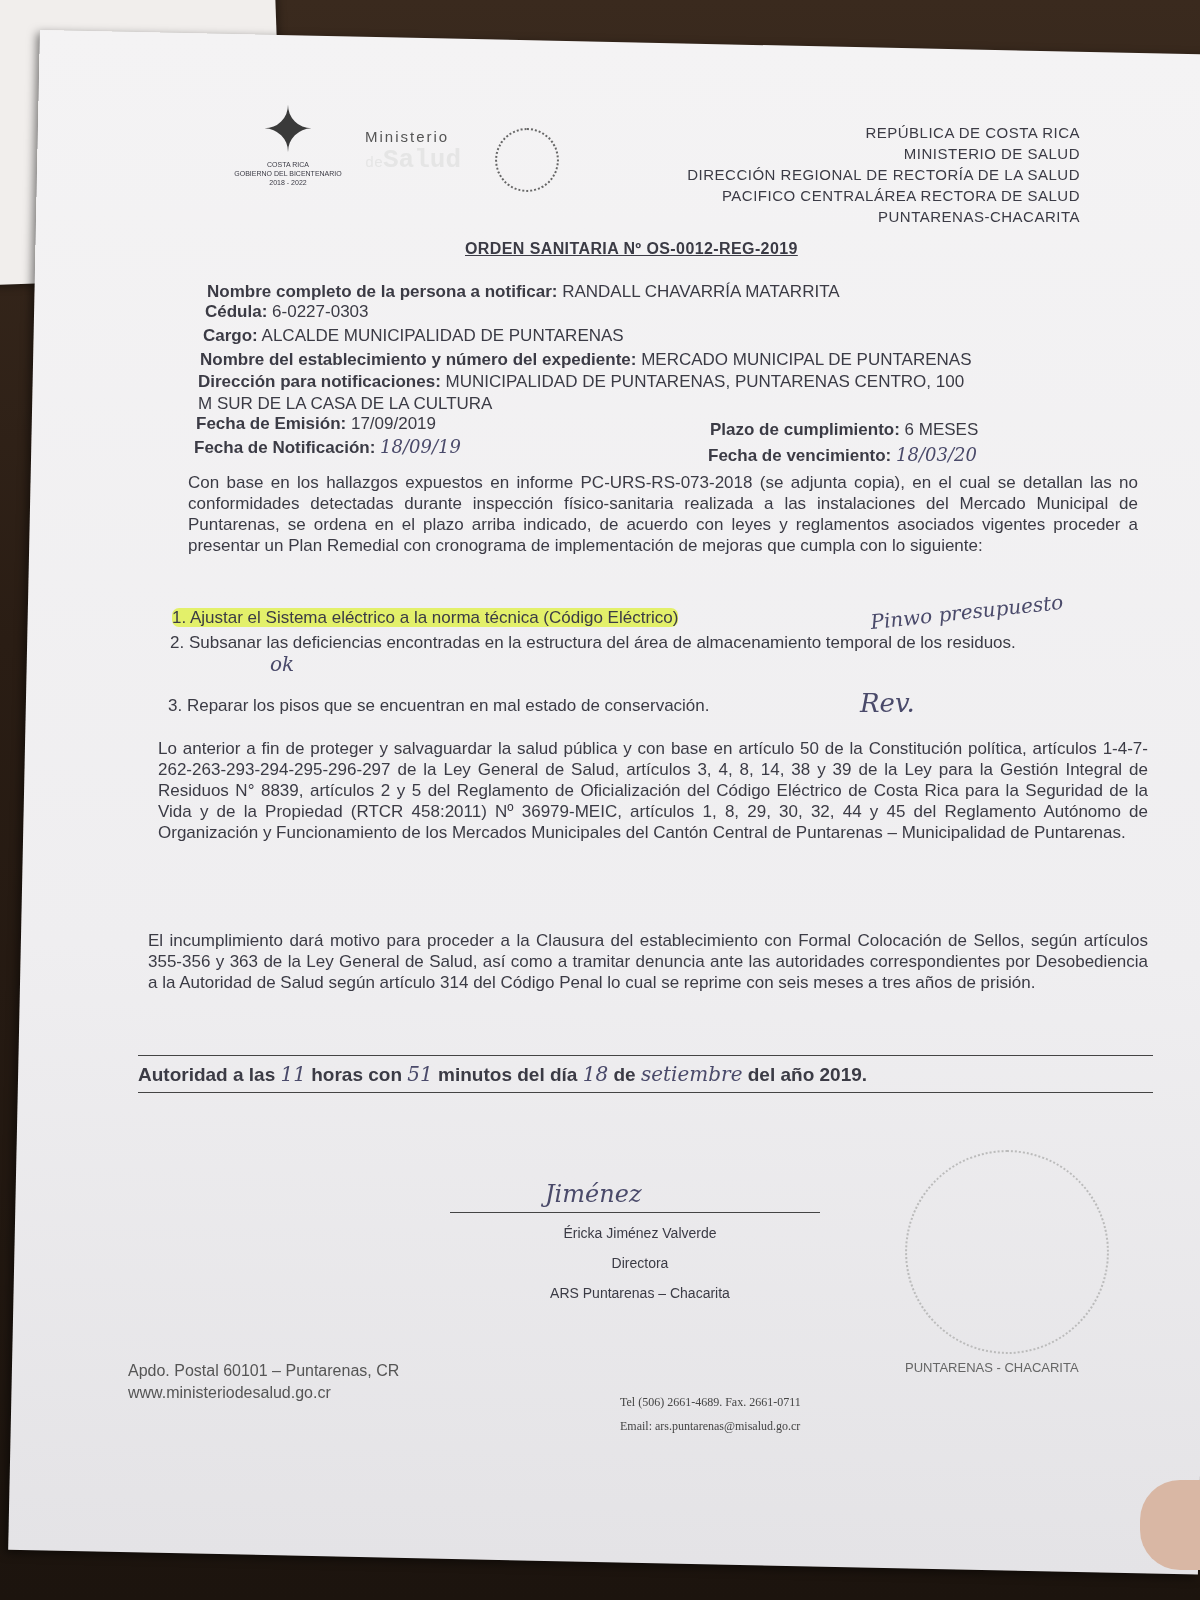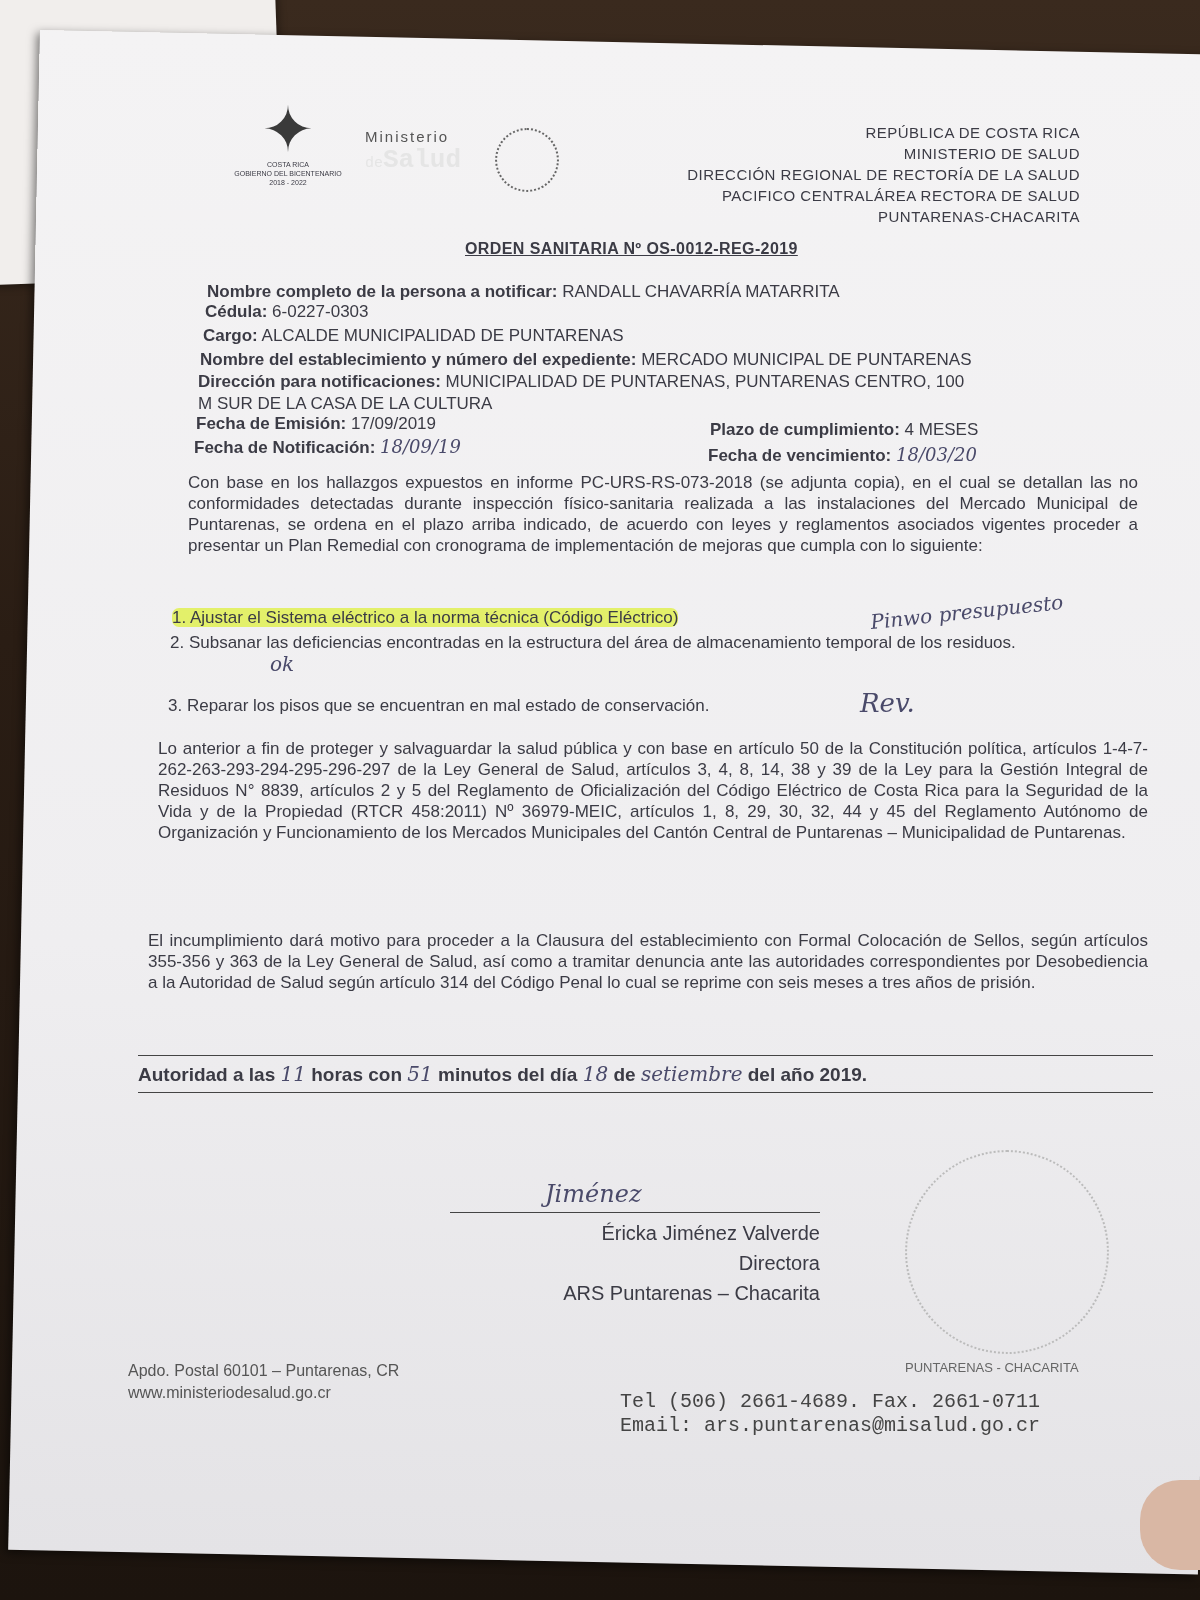--- a/index.html
+++ b/index.html
@@ -17,24 +17,24 @@
   .seal{position:absolute;left:495px;top:128px;width:60px;height:60px;border:2px dotted #666;border-radius:50%;}
   .header-block{position:absolute;left:610px;top:122px;width:470px;text-align:right;font-size:15px;line-height:21px;letter-spacing:.5px;}
   .title{position:absolute;left:465px;top:240px;font-weight:bold;font-size:16px;text-decoration:underline;letter-spacing:.4px;}
   .field{position:absolute;font-size:17px;white-space:nowrap;}
   .field b{font-weight:bold;}
   .para{position:absolute;font-size:17px;line-height:21px;text-align:justify;}
   .hl{background:rgba(222,240,60,.75);border-radius:7px;}
   .hand{position:absolute;font-family:"DejaVu Serif",serif;font-style:italic;color:#4a4a6a;font-size:20px;}
   .ul{}
   .rule{position:absolute;height:1px;background:#444;}
-  .sig{position:absolute;font-size:20px;text-align:right;line-height:30px;}
+  .sig{position:absolute;font-size:14px;text-align:center;line-height:30px;}
   .stamp{position:absolute;left:905px;top:1150px;width:200px;height:200px;border:2px dotted #bbb;border-radius:50%;}
   .footer-l{position:absolute;left:128px;top:1360px;font-family:Liberation Sans, sans-serif;font-size:16px;color:#555;line-height:22px;}
-  .footer-r{position:absolute;left:620px;top:1390px;font-family:Liberation Mono, monospace;font-size:20px;color:#444;line-height:24px;}
+  .footer-r{position:absolute;left:620px;top:1390px;font-family:Liberation Serif, serif;font-size:12px;color:#444;line-height:24px;}
   .finger{position:absolute;right:0;top:1480px;width:60px;height:90px;background:#d9b7a4;border-radius:40px 0 0 40px;}
 </style>
 </head>
 <body>
 
 <div class="bg-wood"></div>
 <div class="under-paper"></div>
 <div class="paper"></div>
 
 <div class="doc">
@@ -63,21 +63,21 @@
   <div class="title">ORDEN SANITARIA Nº OS-0012-REG-2019</div>
 
   <div class="field" style="left:207px;top:282px"><b>Nombre completo de la persona a notificar:</b> <span>RANDALL CHAVARRÍA MATARRITA</span></div>
   <div class="field" style="left:205px;top:302px"><b>Cédula:</b> <span>6-0227-0303</span></div>
   <div class="field" style="left:203px;top:326px"><b>Cargo:</b> <span>ALCALDE MUNICIPALIDAD DE PUNTARENAS</span></div>
   <div class="field" style="left:200px;top:350px"><b>Nombre del establecimiento y número del expediente:</b> <span>MERCADO MUNICIPAL DE PUNTARENAS</span></div>
   <div class="field" style="left:198px;top:372px"><b>Dirección para notificaciones:</b> <span>MUNICIPALIDAD DE PUNTARENAS, PUNTARENAS CENTRO, 100</span></div>
   <div class="field" style="left:198px;top:394px">M SUR DE LA CASA DE LA CULTURA</div>
   <div class="field" style="left:196px;top:414px"><b>Fecha de Emisión:</b> <span>17/09/2019</span></div>
   <div class="field" style="left:194px;top:436px"><b>Fecha de Notificación:</b> <span class="hand ul" style="position:static;font-size:18px">18/09/19</span></div>
-  <div class="field" style="left:710px;top:420px"><b>Plazo de cumplimiento:</b> <span>4 MESES</span></div>
+  <div class="field" style="left:710px;top:420px"><b>Plazo de cumplimiento:</b> <span>6 MESES</span></div>
   <div class="field" style="left:708px;top:444px"><b>Fecha de vencimiento:</b> <span class="hand ul" style="position:static;font-size:18px">18/03/20</span></div>
 
   <div class="para" style="left:188px;top:472px;width:950px">Con base en los hallazgos expuestos en informe PC-URS-RS-073-2018 (se adjunta copia), en el cual se detallan las no conformidades detectadas durante inspección físico-sanitaria realizada a las instalaciones del Mercado Municipal de Puntarenas, se ordena en el plazo arriba indicado, de acuerdo con leyes y reglamentos asociados vigentes proceder a presentar un Plan Remedial con cronograma de implementación de mejoras que cumpla con lo siguiente:</div>
 
   <div class="field" style="left:172px;top:608px"><span class="hl">1. Ajustar el Sistema eléctrico a la norma técnica (Código Eléctrico)</span></div>
   <div class="hand" style="left:870px;top:600px;transform:rotate(-6deg)">Pinwo presupuesto</div>
   <div class="para" style="left:170px;top:632px;width:975px">2. Subsanar las deficiencias encontradas en la estructura del área de almacenamiento temporal de los residuos.</div>
   <div class="hand" style="left:270px;top:652px">ok</div>
   <div class="field" style="left:168px;top:696px">3. Reparar los pisos que se encuentran en mal estado de conservación.</div>
   <div class="hand" style="left:860px;top:688px;font-size:26px">Rev.</div>

